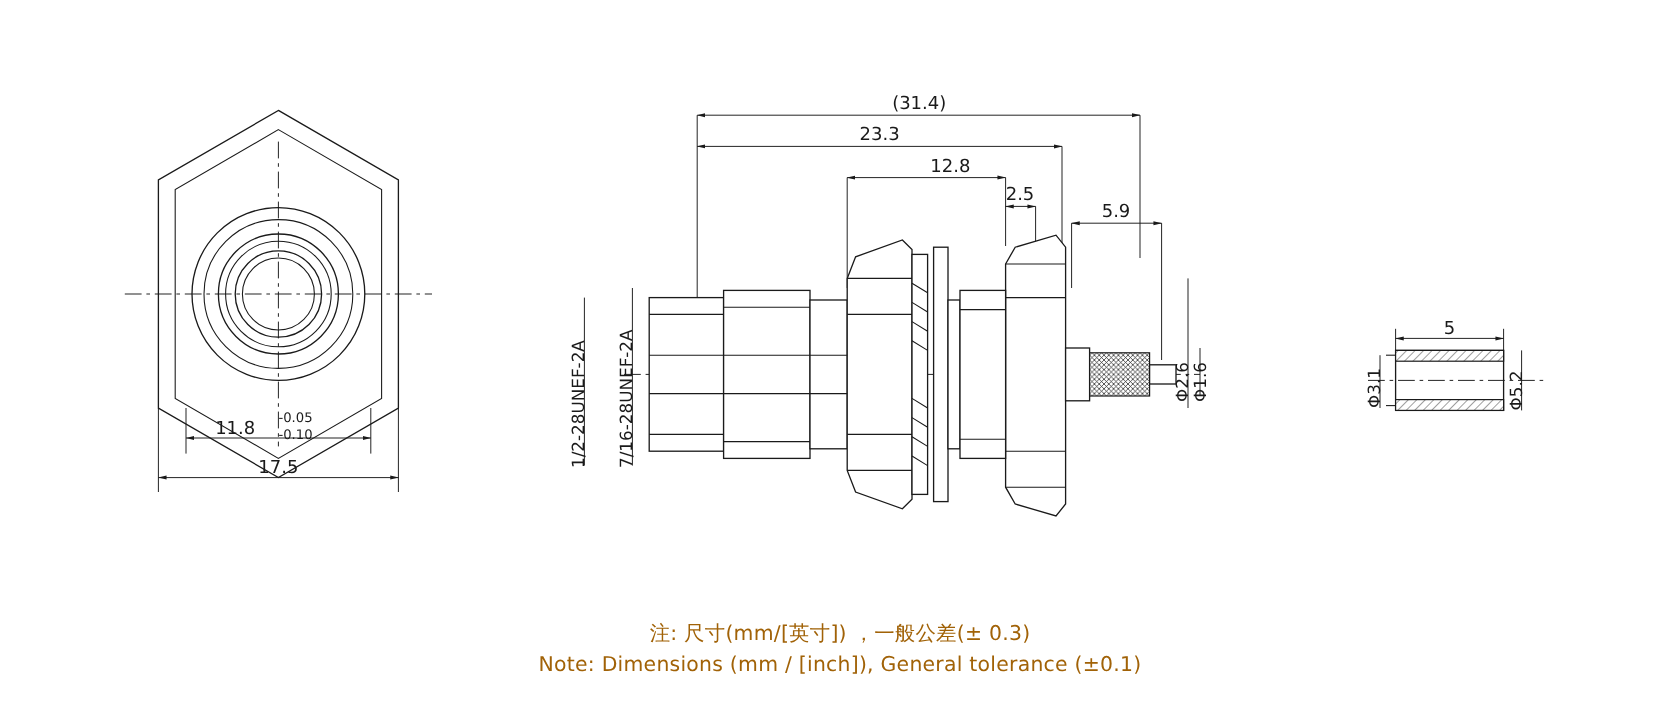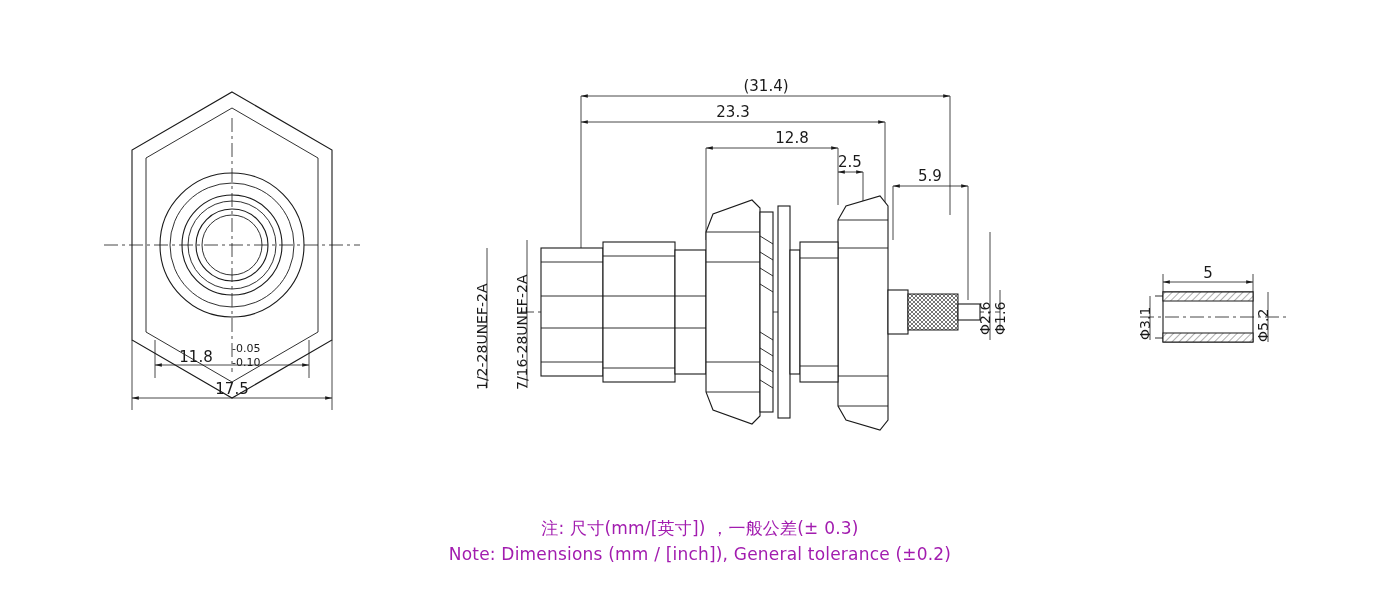--- a/index.html
+++ b/index.html
@@ -30,21 +30,21 @@
   .notes {
     position: absolute;
     left: 0;
     top: 515px;
     width: 1400px;
     text-align: center;
     line-height: 1.55;
   }
   .notes div {
     font-size: 17px;
-    color: #a21caf;
+    color: #a16207;
     letter-spacing: 0.2px;
   }
   
   .ln { stroke: #1a1a1a; stroke-width: 1.1; fill: none; stroke-linecap: square; }
   .ln-thin { stroke: #1a1a1a; stroke-width: 0.9; fill: none; }
   .ln-dim { stroke: #1a1a1a; stroke-width: 0.8; fill: none; }
   .ln-center { stroke: #1a1a1a; stroke-width: 0.8; fill: none; stroke-dasharray: 14 4 3 4; }
   .hatch-fill { fill: url(#hatchPat); stroke: #1a1a1a; stroke-width: 1; }
   .knurl-fill { fill: url(#knurlPat); stroke: #1a1a1a; stroke-width: 1; }
   .white-fill { fill: #ffffff; stroke: #1a1a1a; stroke-width: 1.1; }
@@ -220,16 +220,16 @@
       <line class="ln-dim" x1="1150" y1="296" x2="1150" y2="340"></line>
       <text class="dim-thread" x="1150" y="340" transform="rotate(-90 1150 340)" text-anchor="start">Φ3.1</text>
 
       <line class="ln-dim" x1="1268" y1="292" x2="1268" y2="342"></line>
       <text class="dim-thread" x="1268" y="342" transform="rotate(-90 1268 342)" text-anchor="start">Φ5.2</text>
     </g>
   </svg>
 
   <div class="notes">
     <div>注: 尺寸(mm/[英寸]) ，一般公差(± 0.3)</div>
-    <div>Note: Dimensions (mm / [inch]), General tolerance (±0.2)</div>
+    <div>Note: Dimensions (mm / [inch]), General tolerance (±0.1)</div>
   </div>
 
 </div>
 
 </body></html>

